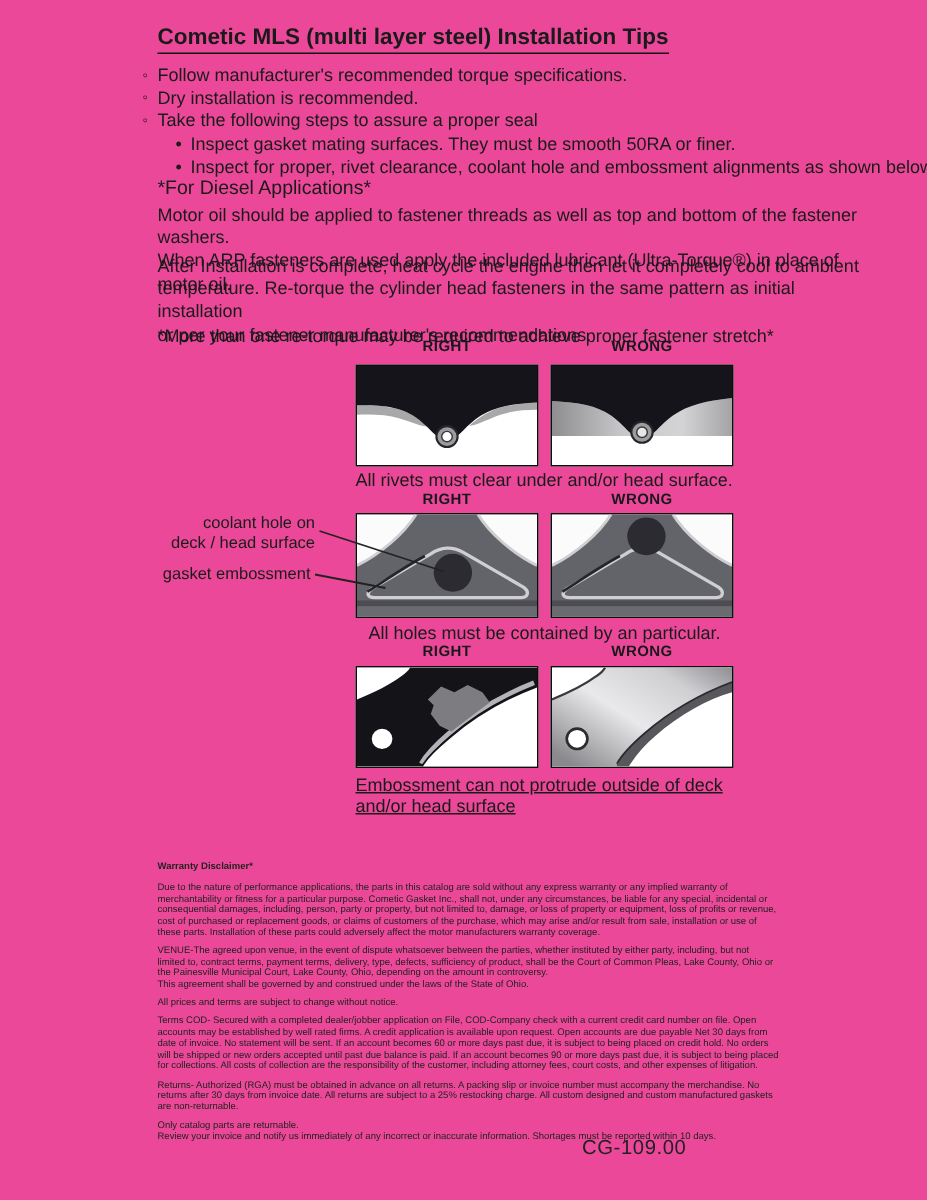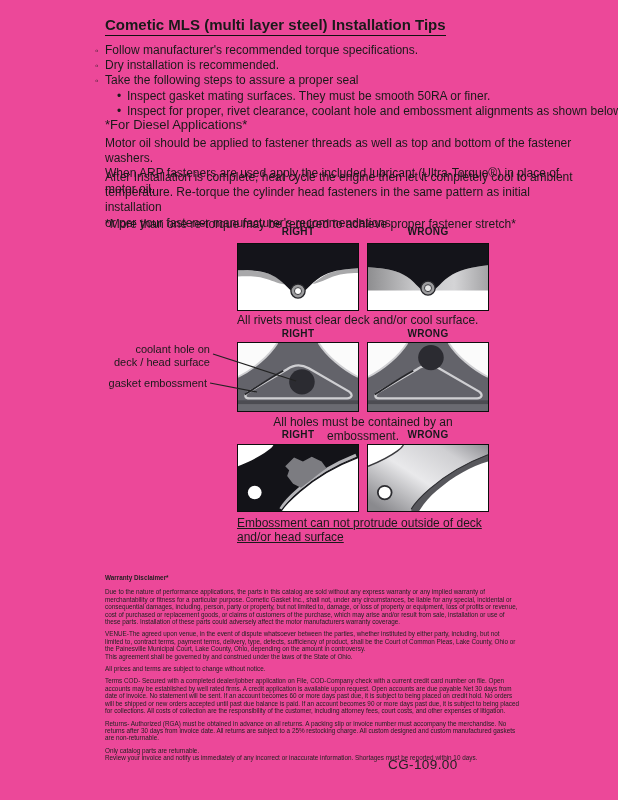--- a/index.html
+++ b/index.html
@@ -106,21 +106,21 @@
         </linearGradient>
       </defs>
       <rect width="122" height="68" fill="#ffffff"></rect>
       <path d="M0,24 C18,25 30,27 40,34 C50,41 54,50 61,50 C68,50 72,41 82,34 C92,27 104,24 122,22 L122,48 L0,48 Z" fill="url(#g1)"></path>
       <path d="M0,0 H122 V22 C104,24 92,27 82,34 C72,41 68,50 61,50 C54,50 50,41 40,34 C30,27 18,25 0,24 Z" fill="#14141a"></path>
       <circle cx="61" cy="45.5" r="7.2" fill="#9c9c9e" stroke="#26262a" stroke-width="1.4"></circle>
       <circle cx="61" cy="45.5" r="3.6" fill="#e6e6e6" stroke="#3a3a3e" stroke-width="1"></circle>
     </svg>
   </div>
 
-  <div class="cap" style="left:237px; top:314px;">All rivets must clear deck and/or cool surface.</div>
+  <div class="cap" style="left:237px; top:314px;">All rivets must clear under and/or head surface.</div>
 
   <div class="dlabel" style="left:237px; top:328px;">RIGHT</div>
   <div class="dlabel" style="left:367px; top:328px;">WRONG</div>
 
   <div class="ann" style="left:88px; top:343px; width:122px;">coolant hole on
 deck / head surface</div>
   <div class="ann" style="left:88px; top:377px; width:119px;">gasket embossment</div>
 
   <div class="dbox tall" style="left:237px; top:342px;">
     <svg viewBox="0 0 122 70" preserveAspectRatio="none">
@@ -150,21 +150,21 @@
       <path d="M7,53 C18,46 33,35.5 46,28.5" stroke="#26262a" stroke-width="1.8" fill="none"></path>
       <circle cx="64" cy="15" r="13" fill="#2b2b31"></circle>
     </svg>
   </div>
 
   <svg class="leaders" viewBox="0 0 300 95">
     <line x1="113" y1="24" x2="196" y2="51" stroke="#222" stroke-width="1.2"></line>
     <line x1="110" y1="53" x2="157" y2="62" stroke="#222" stroke-width="1.2"></line>
   </svg>
 
-  <div class="cap cap2" style="left:237px; top:416px;">All holes must be contained by an embossment.</div>
+  <div class="cap cap2" style="left:237px; top:416px;">All holes must be contained by an particular.</div>
 
   <div class="dlabel" style="left:237px; top:429px;">RIGHT</div>
   <div class="dlabel" style="left:367px; top:429px;">WRONG</div>
 
   <div class="dbox" style="left:237px; top:444px;">
     <svg viewBox="0 0 122 68" preserveAspectRatio="none">
       <rect width="122" height="68" fill="#ffffff"></rect>
       <path d="M0,68 V22 C12,17 22,12 30,6 C33,4 35,2 36,0 H122 V13 C101,21 80,33 63,48 C55,55 48,61 44,68 Z" fill="#131318"></path>
       <path d="M120,10.5 C100,18.5 79,30.5 62,45.5 C54.5,52 47.5,59 43.5,66" stroke="#b4b4b8" stroke-width="3.2" fill="none"></path>
       <path d="M122,13 C101,21 80,33 63,48 C55,55 48,61 44,68" stroke="#131318" stroke-width="1.3" fill="none"></path>

